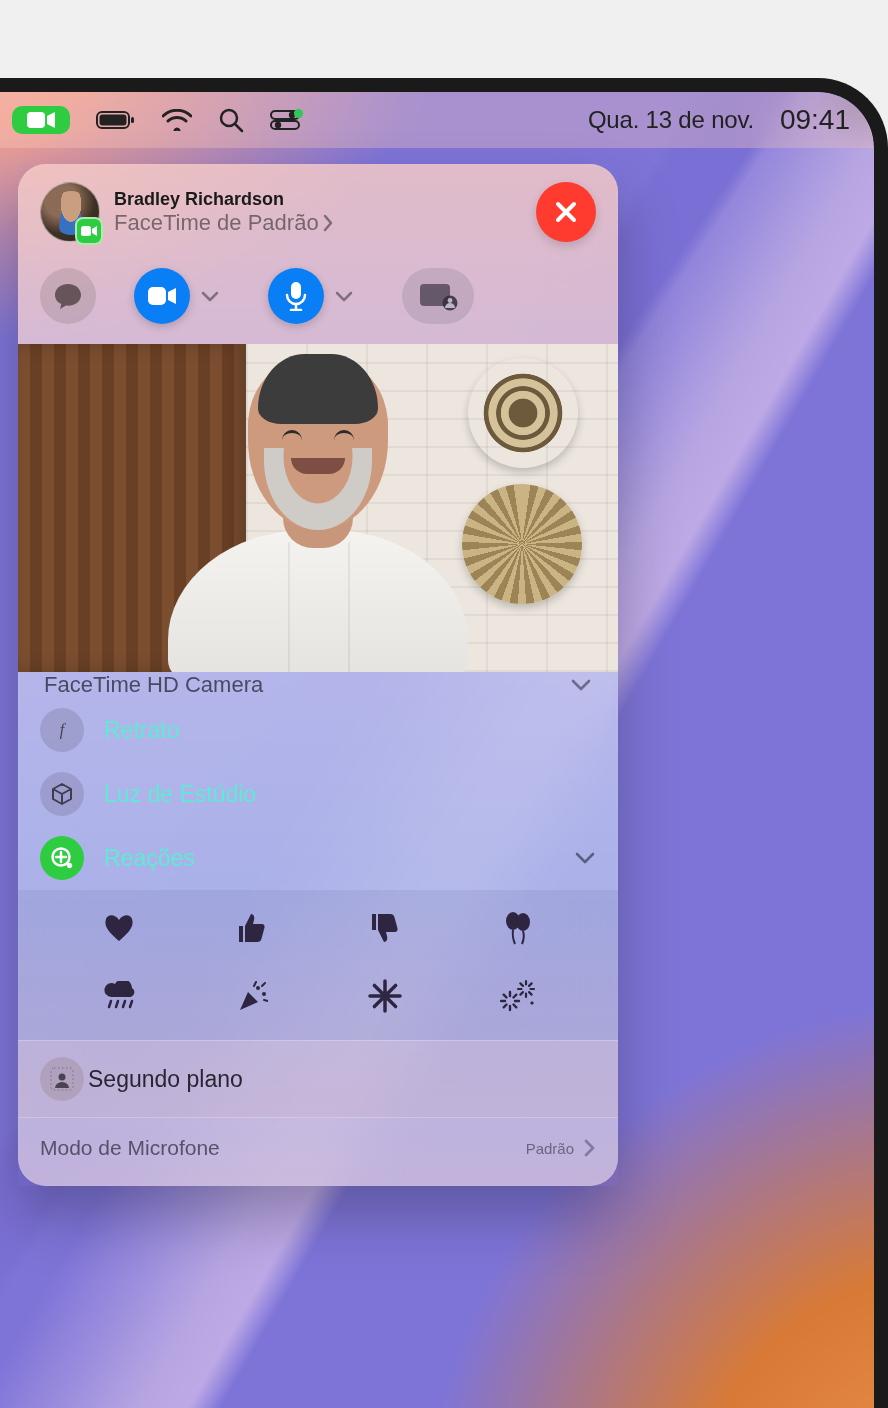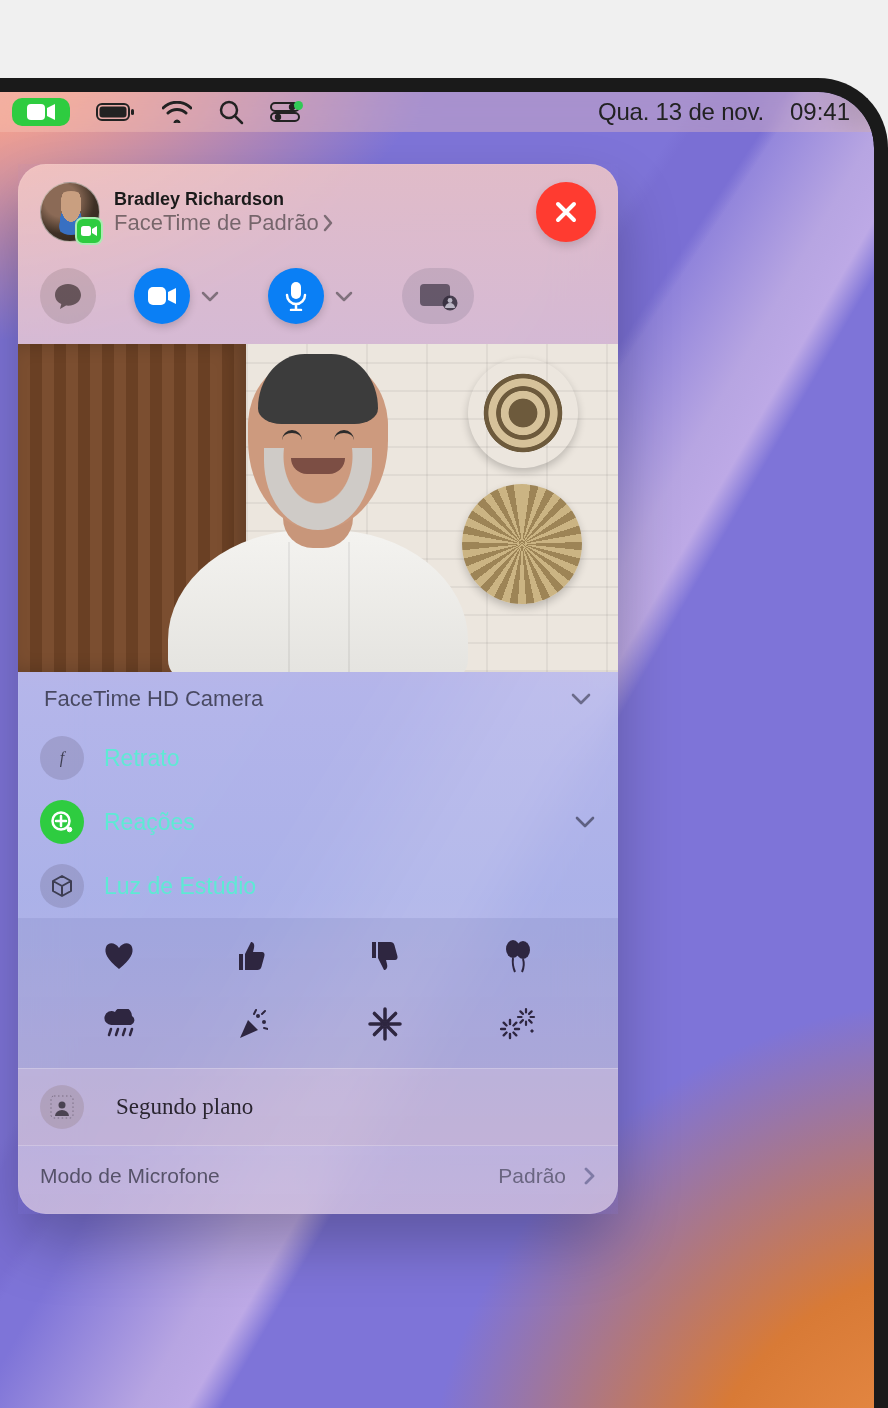--- a/index.html
+++ b/index.html
@@ -35,40 +35,40 @@
   }
   .wallpaper::after{
     content:"";
     position:absolute;inset:0;
     background: linear-gradient( to bottom right, transparent 40%, #7a6fd4 41%, #7a6fd4 45%, transparent 46%);
   }
   
   .menubar {
     position: absolute;
     top: 0; left: 0; right: 0;
-    height: 40px;
+    height: 56px;
     display: flex;
     align-items: center;
     padding: 0 24px 0 0;
     gap: 26px;
     color: #222;
     background: rgba(245, 200, 190, 0.35);
     backdrop-filter: blur(20px);
   }
   .ft-pill {
     background: #2ecc40;
     border-radius: 10px;
     padding: 4px 14px;
     display: flex; align-items:center; justify-content:center;
     margin-left: 12px;
   }
   .ft-pill svg { fill: #fff; }
   .menubar .right { margin-left: auto; display:flex; align-items:center; gap: 26px;}
   .menubar .date { font-size: 24px; font-weight: 500; letter-spacing: -0.2px;}
-  .menubar .time { font-size: 24px; font-weight: 500; }
+  .menubar .time { font-size: 28px; font-weight: 500; }
   .mb-icon { display:flex; align-items:center; }
   .cc-dot { width:9px;height:9px;border-radius:50%;background:#31c956; margin-left:-6px; margin-top:-14px;}
   
   .panel {
     position: absolute;
     top: 72px;
     left: 18px;
     width: 600px;
     border-radius: 28px;
     overflow: hidden;
@@ -202,21 +202,21 @@
   }
   .vp-eyes { position:absolute; top:70px; left:0; right:0; height:16px; }
   .vp-eyes::before,.vp-eyes::after{
     content:""; position:absolute; top:0; width:20px; height:10px;
     border-top:3px solid #2b2b2b; border-radius:10px 10px 0 0;
   }
   .vp-eyes::before{ left:34px; } .vp-eyes::after{ right:34px; }
   
   .cam-row, .opt-row, .mic-row {
     display:flex; align-items:center;
-    padding: 14px 26px;
+    padding: 0 26px;
     color: rgba(30,30,45,0.72);
     font-size: 22px;
   }
   .cam-row { justify-content: space-between; }
   .cam-row .chev, .opt-row .chev { color: rgba(40,40,60,0.55); }
   .opt-row { gap: 20px; padding: 10px 22px; color:#222; }
   .opt-icon {
     width:44px; height:44px; border-radius:50%;
     background: rgba(90,80,110,0.22);
     display:flex;align-items:center;justify-content:center;
@@ -233,31 +233,30 @@
     gap: 12px 12px;
     padding: 10px 40px 16px 40px;
     background: rgba(80,90,160,0.12);
   }
   .react-btn {
     height:56px; display:flex;align-items:center;justify-content:center;
     cursor:pointer; border-radius:12px;
   }
   .react-btn svg { fill:#2e2640; }
   
-  .bg-row { display:flex; align-items:center; gap:32px; padding: 16px 22px;
+  .bg-row { display:flex; align-items:center; gap:4px; padding: 16px 22px;
     border-top:1px solid rgba(255,255,255,0.22);
     border-bottom:1px solid rgba(255,255,255,0.22);
     background: rgba(210,180,190,0.18);
-    font-family: Liberation Serif, serif;
   }
   .bg-label { font-size:23px; font-weight:500; color:#2a2530; }
   
   .mic-row { justify-content: space-between; padding: 18px 22px 26px 22px;}
   .mic-label { font-size: 21px; color: rgba(40,40,55,0.7); }
-  .mic-value { font-size: 21px; color: rgba(60,60,80,0.65); display:flex;align-items:center;gap:16px;margin-left:8px;}
+  .mic-value { font-size: 15px; color: rgba(60,60,80,0.65); display:flex;align-items:center;gap:8px;margin-left:8px;}
   .mic-value .chev { color:#7f7ba6; }
   svg { display:block; }
 </style>
 </head>
 <body>
 
 <div class="device-bezel">
   <div class="device-inner">
     <div class="wallpaper"></div>
 
@@ -400,43 +399,43 @@
         <div class="opt-row">
           <div class="opt-icon">
             <svg width="22" height="22" viewBox="0 0 22 22">
                 <text x="11" y="16" text-anchor="middle" font-size="16" font-style="italic" font-family="serif" fill="rgba(30,30,40,0.75)">f</text>
               </svg>
           </div>
           <span class="opt-label">Retrato</span>
         </div>
 
         <div class="opt-row">
+          <div class="opt-icon">
+            <svg width="24" height="24" viewBox="0 0 24 24">
+                <path d="M12 2 L21 7 V17 L12 22 L3 17 V7 Z M3 7 L12 12 L21 7 M12 12 V22" fill="none" stroke="rgba(30,30,40,0.75)" stroke-width="2" stroke-linejoin="round"></path>
+              </svg>
+          </div>
+          <span class="opt-label">Luz de Estúdio</span>
+        </div>
+
+        <div class="opt-row">
           <div class="opt-icon green">
             <svg width="26" height="26" viewBox="0 0 26 26">
                 <circle cx="12" cy="12" r="8.5" fill="none" stroke="#fff" stroke-width="2.5"></circle>
                 <line x1="12" y1="7" x2="12" y2="17" stroke="#fff" stroke-width="2.5" stroke-linecap="round"></line>
                 <line x1="7" y1="12" x2="17" y2="12" stroke="#fff" stroke-width="2.5" stroke-linecap="round"></line>
                 <circle cx="20.5" cy="20.5" r="2.3" fill="#fff"></circle>
               </svg>
           </div>
           <span class="opt-label">Reações</span>
           <span class="chev">
             <svg width="22" height="14" viewBox="0 0 22 14">
                 <path d="M3 3 L11 11 L19 3" fill="none" stroke="rgba(40,40,60,0.6)" stroke-width="2.6" stroke-linecap="round" stroke-linejoin="round"></path>
               </svg>
           </span>
-        </div>
-
-        <div class="opt-row">
-          <div class="opt-icon">
-            <svg width="24" height="24" viewBox="0 0 24 24">
-                <path d="M12 2 L21 7 V17 L12 22 L3 17 V7 Z M3 7 L12 12 L21 7 M12 12 V22" fill="none" stroke="rgba(30,30,40,0.75)" stroke-width="2" stroke-linejoin="round"></path>
-              </svg>
-          </div>
-          <span class="opt-label">Luz de Estúdio</span>
         </div>
 
         <div class="reactions-grid">
           <div class="react-btn">
             <svg width="34" height="30" viewBox="0 0 34 30">
                 <path d="M17 28 C5 18 2 12 4 6 c2-5 9-5 13 1 4-6 11-6 13-1 2 6-1 12-13 22 Z"></path>
               </svg>
           </div>
           <div class="react-btn">
             <svg width="30" height="32" viewBox="0 0 30 32">

